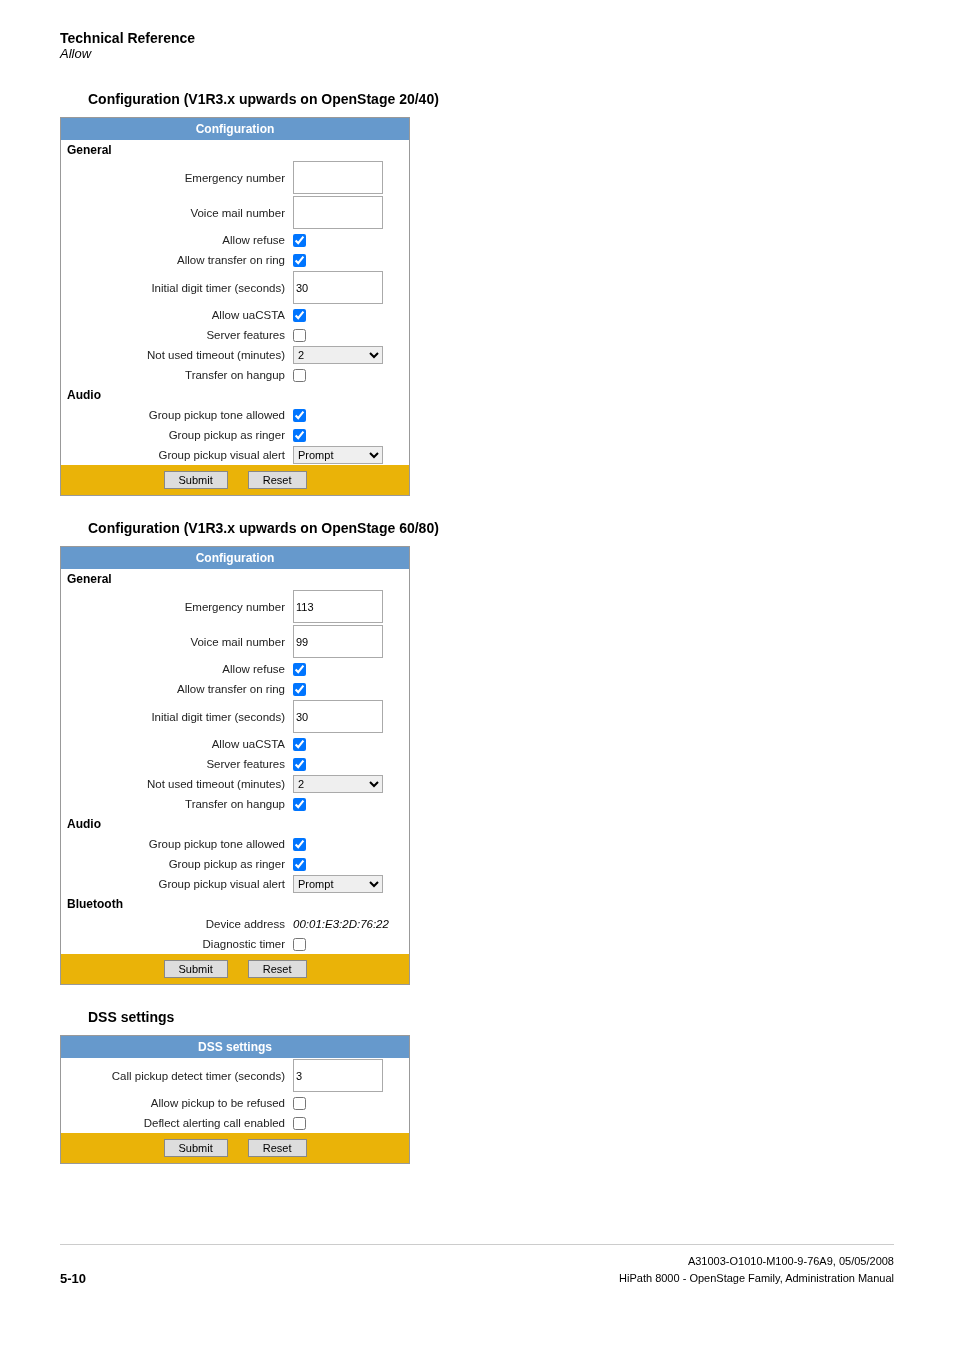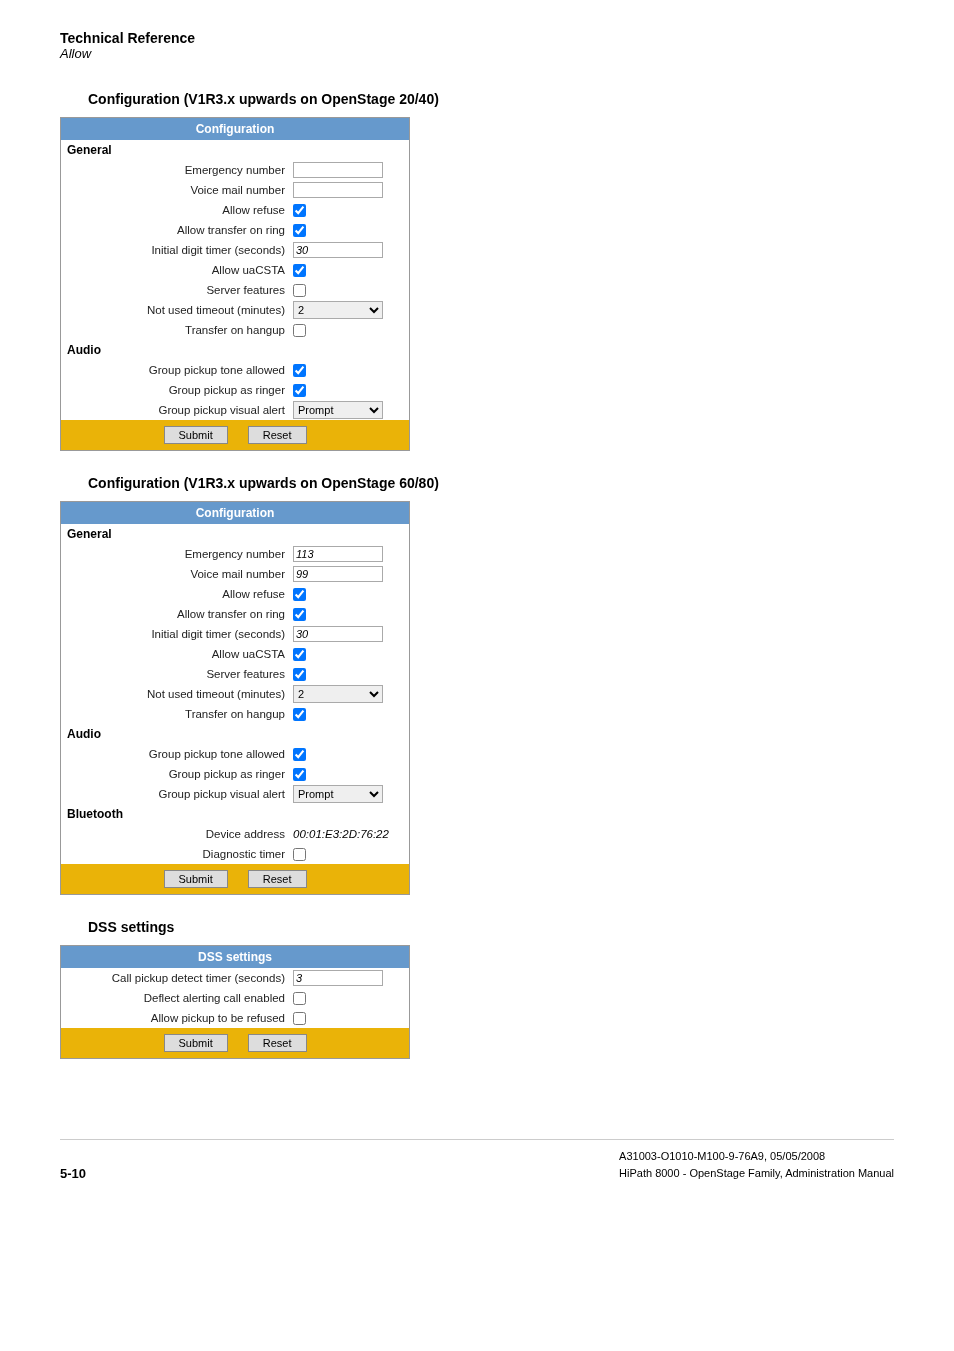--- a/index.html
+++ b/index.html
@@ -63,25 +63,24 @@
       font-size: 11.5px;
       color: #222;
     }
     .config-row .value {
       width: 110px;
       display: flex;
       align-items: center;
     }
     .config-row input[type="text"] {
       width: 90px;
-      height: 16px;
+      height: 33px;
       border: 1px solid #aaa;
       font-size: 11px;
       padding: 0 2px;
-      font-style: italic;
     }
     .config-row input[type="checkbox"] {
       width: 13px;
       height: 13px;
     }
     .config-row select {
       width: 90px;
       height: 18px;
       font-size: 11px;
       border: 1px solid #aaa;
@@ -117,20 +116,21 @@
       justify-content: space-between;
       align-items: flex-end;
       border-top: 1px solid #ccc;
       padding-top: 8px;
     }
     .footer-left {
       font-weight: bold;
       font-size: 13px;
     }
     .footer-right {
+      text-align: right;
       font-size: 11px;
       line-height: 1.5;
     }
     .table-wrapper {
       width: 350px;
     }
   </style>
 </head>
 <body>
 
@@ -349,27 +349,27 @@
 <div class="table-wrapper">
   <div class="dss-table" style="width:350px;">
     <div class="config-table-header">DSS settings</div>
     <div class="config-row">
       <span class="label">Call pickup detect timer (seconds)</span>
       <div class="value">
         <input type="text" value="3" style="">
       </div>
     </div>
     <div class="config-row">
+      <span class="label">Allow pickup to be refused</span>
+      <div class="value">
+        <input type="checkbox" style="">
+      </div>
+    </div>
+    <div class="config-row">
       <span class="label">Deflect alerting call enabled</span>
-      <div class="value">
-        <input type="checkbox" style="">
-      </div>
-    </div>
-    <div class="config-row">
-      <span class="label">Allow pickup to be refused</span>
       <div class="value">
         <input type="checkbox" style="">
       </div>
     </div>
 
     <div class="button-row">
       <button class="btn">Submit</button>
       <button class="btn">Reset</button>
     </div>
   </div>

